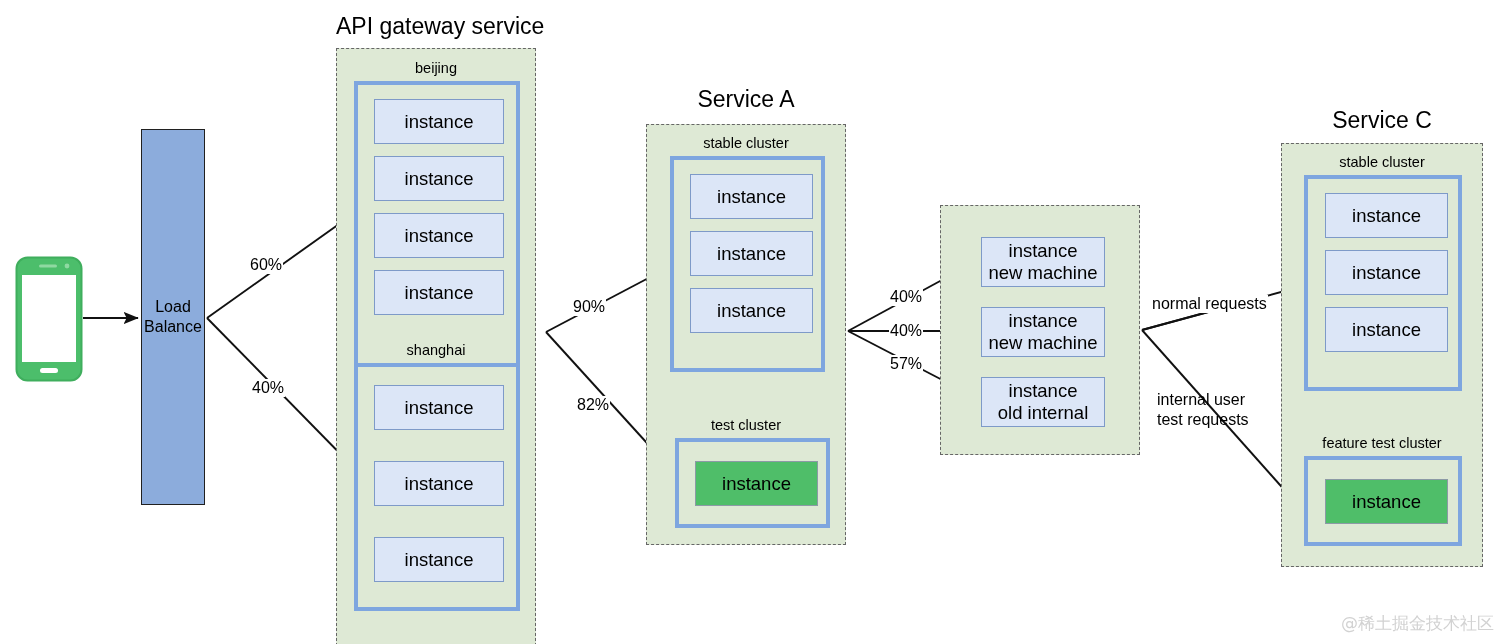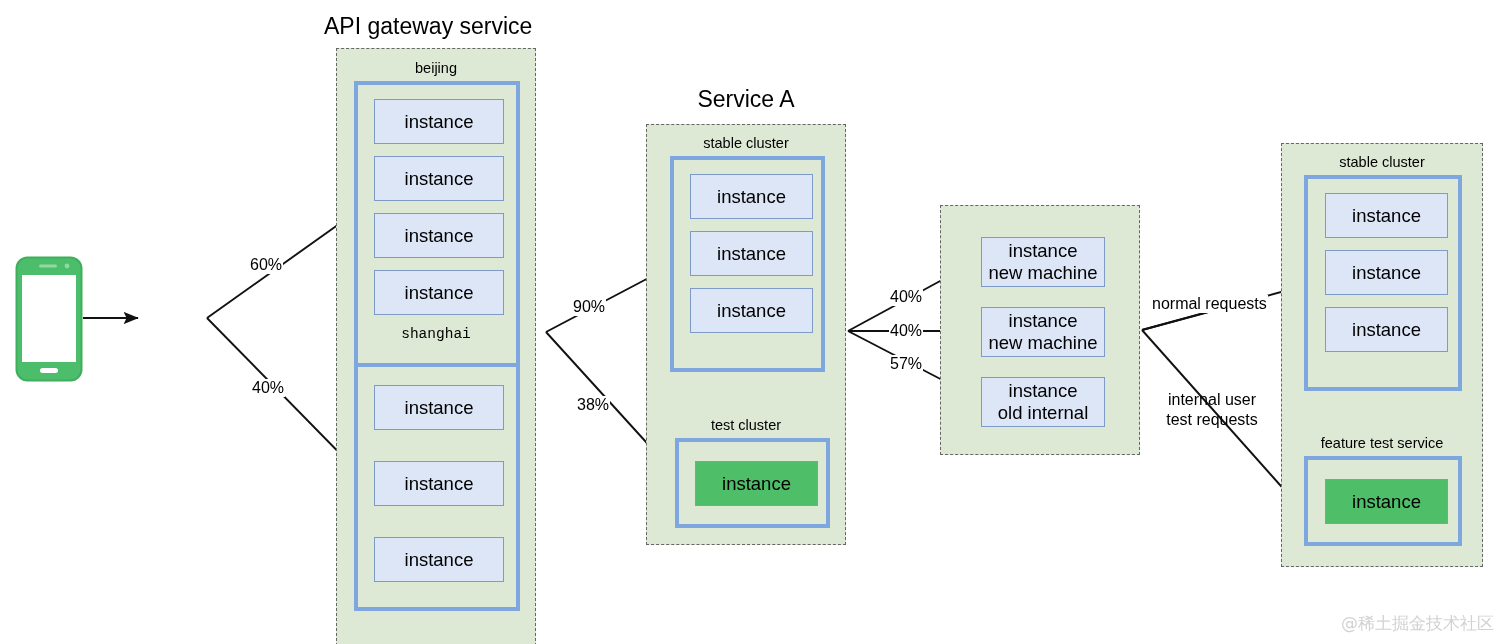--- a/index.html
+++ b/index.html
@@ -80,21 +80,21 @@
   .elabel{
     position:absolute;
     font-size:16px;
     color:#000;
     white-space:nowrap;
     background:#ffffff;
     padding:0 1px;
   }
   .elabel.ml{
     background:transparent;
-    text-align:center;
+    text-align:left;
     line-height:1.22;
   }
 
   
   .watermark{
     position:absolute;
     right:18px;bottom:9px;
     font-size:17px;
     color:#d2d2d2;
     white-space:nowrap;
@@ -143,33 +143,39 @@
   <div class="phone" style="left:15px;top:256px;">
     <svg width="68" height="126" viewBox="0 0 68 126">
       <rect x="1.5" y="1.5" width="65" height="123" rx="11" ry="11" fill="#4CBE6B" stroke="#3FAE5D" stroke-width="2"></rect>
       <rect x="7" y="19" width="54" height="87" fill="#ffffff"></rect>
       <rect x="24" y="8.5" width="18" height="3" rx="1.5" fill="#8FD9A2"></rect>
       <circle cx="52" cy="10" r="2.4" fill="#8FD9A2"></circle>
       <rect x="25" y="112" width="18" height="5" rx="2.5" fill="#ffffff"></rect>
     </svg>
   </div>
 
-
-  <div class="group-title" style="left:324px;top:13px;width:200px;text-align:center;">API gateway service</div>
+  <div class="lb" style="left:141px;top:129px;width:64px;height:376px;">
+    <div>
+      <div>Load</div>
+      <div>Balance</div>
+    </div>
+  </div>
+
+  <div class="group-title" style="left:336px;top:13px;width:200px;text-align:center;">API gateway service</div>
   <div class="group" style="left:336px;top:48px;width:200px;height:628px;">
 
     <div class="cluster-label" style="left:0;top:11px;">beijing</div>
     <div class="cluster" style="left:17px;top:32px;width:166px;height:294px;">
       <div class="inst" style="left:16px;top:14px;width:130px;height:45px;">instance</div>
       <div class="inst" style="left:16px;top:71px;width:130px;height:45px;">instance</div>
       <div class="inst" style="left:16px;top:128px;width:130px;height:45px;">instance</div>
       <div class="inst" style="left:16px;top:185px;width:130px;height:45px;">instance</div>
     </div>
 
-    <div class="cluster-label" style="left:0;top:277px;font-family:Liberation Mono, monospace;">shanghai</div>
+    <div class="cluster-label" style="left:0;top:293px;">shanghai</div>
     <div class="cluster" style="left:17px;top:314px;width:166px;height:248px;">
       <div class="inst" style="left:16px;top:18px;width:130px;height:45px;">instance</div>
       <div class="inst" style="left:16px;top:94px;width:130px;height:45px;">instance</div>
       <div class="inst" style="left:16px;top:170px;width:130px;height:45px;">instance</div>
     </div>
   </div>
 
   <div class="group-title" style="left:646px;top:86px;width:200px;">Service A</div>
   <div class="group" style="left:646px;top:124px;width:200px;height:421px;">
 
@@ -200,39 +206,40 @@
       </div>
     </div>
     <div class="inst two-line" style="left:40px;top:171px;width:124px;height:50px;">
       <div>
         <div>instance</div>
         <div>old internal</div>
       </div>
     </div>
   </div>
 
+  <div class="group-title" style="left:1281px;top:107px;width:202px;">Service C</div>
   <div class="group" style="left:1281px;top:143px;width:202px;height:424px;">
 
     <div class="cluster-label" style="left:0;top:10px;">stable cluster</div>
     <div class="cluster" style="left:22px;top:31px;width:158px;height:216px;">
       <div class="inst" style="left:17px;top:14px;width:123px;height:45px;">instance</div>
       <div class="inst" style="left:17px;top:71px;width:123px;height:45px;">instance</div>
       <div class="inst" style="left:17px;top:128px;width:123px;height:45px;">instance</div>
     </div>
 
-    <div class="cluster-label" style="left:0;top:291px;">feature test service</div>
+    <div class="cluster-label" style="left:0;top:291px;">feature test cluster</div>
     <div class="cluster" style="left:22px;top:312px;width:158px;height:90px;">
       <div class="inst green" style="left:17px;top:19px;width:123px;height:45px;">instance</div>
     </div>
   </div>
 
   <div class="elabel" style="left:249px;top:256px;">60%</div>
   <div class="elabel" style="left:251px;top:379px;">40%</div>
   <div class="elabel" style="left:572px;top:298px;">90%</div>
-  <div class="elabel" style="left:576px;top:396px;">38%</div>
+  <div class="elabel" style="left:576px;top:396px;">82%</div>
   <div class="elabel" style="left:889px;top:288px;">40%</div>
   <div class="elabel" style="left:889px;top:322px;">40%</div>
   <div class="elabel" style="left:889px;top:355px;">57%</div>
   <div class="elabel" style="left:1151px;top:295px;background:#ffffff;">normal requests</div>
   <div class="elabel ml" style="left:1156px;top:390px;width:110px;">
     <div>internal user</div>
     <div>test requests</div>
   </div>
 
   <div class="watermark">@稀土掘金技术社区</div>

